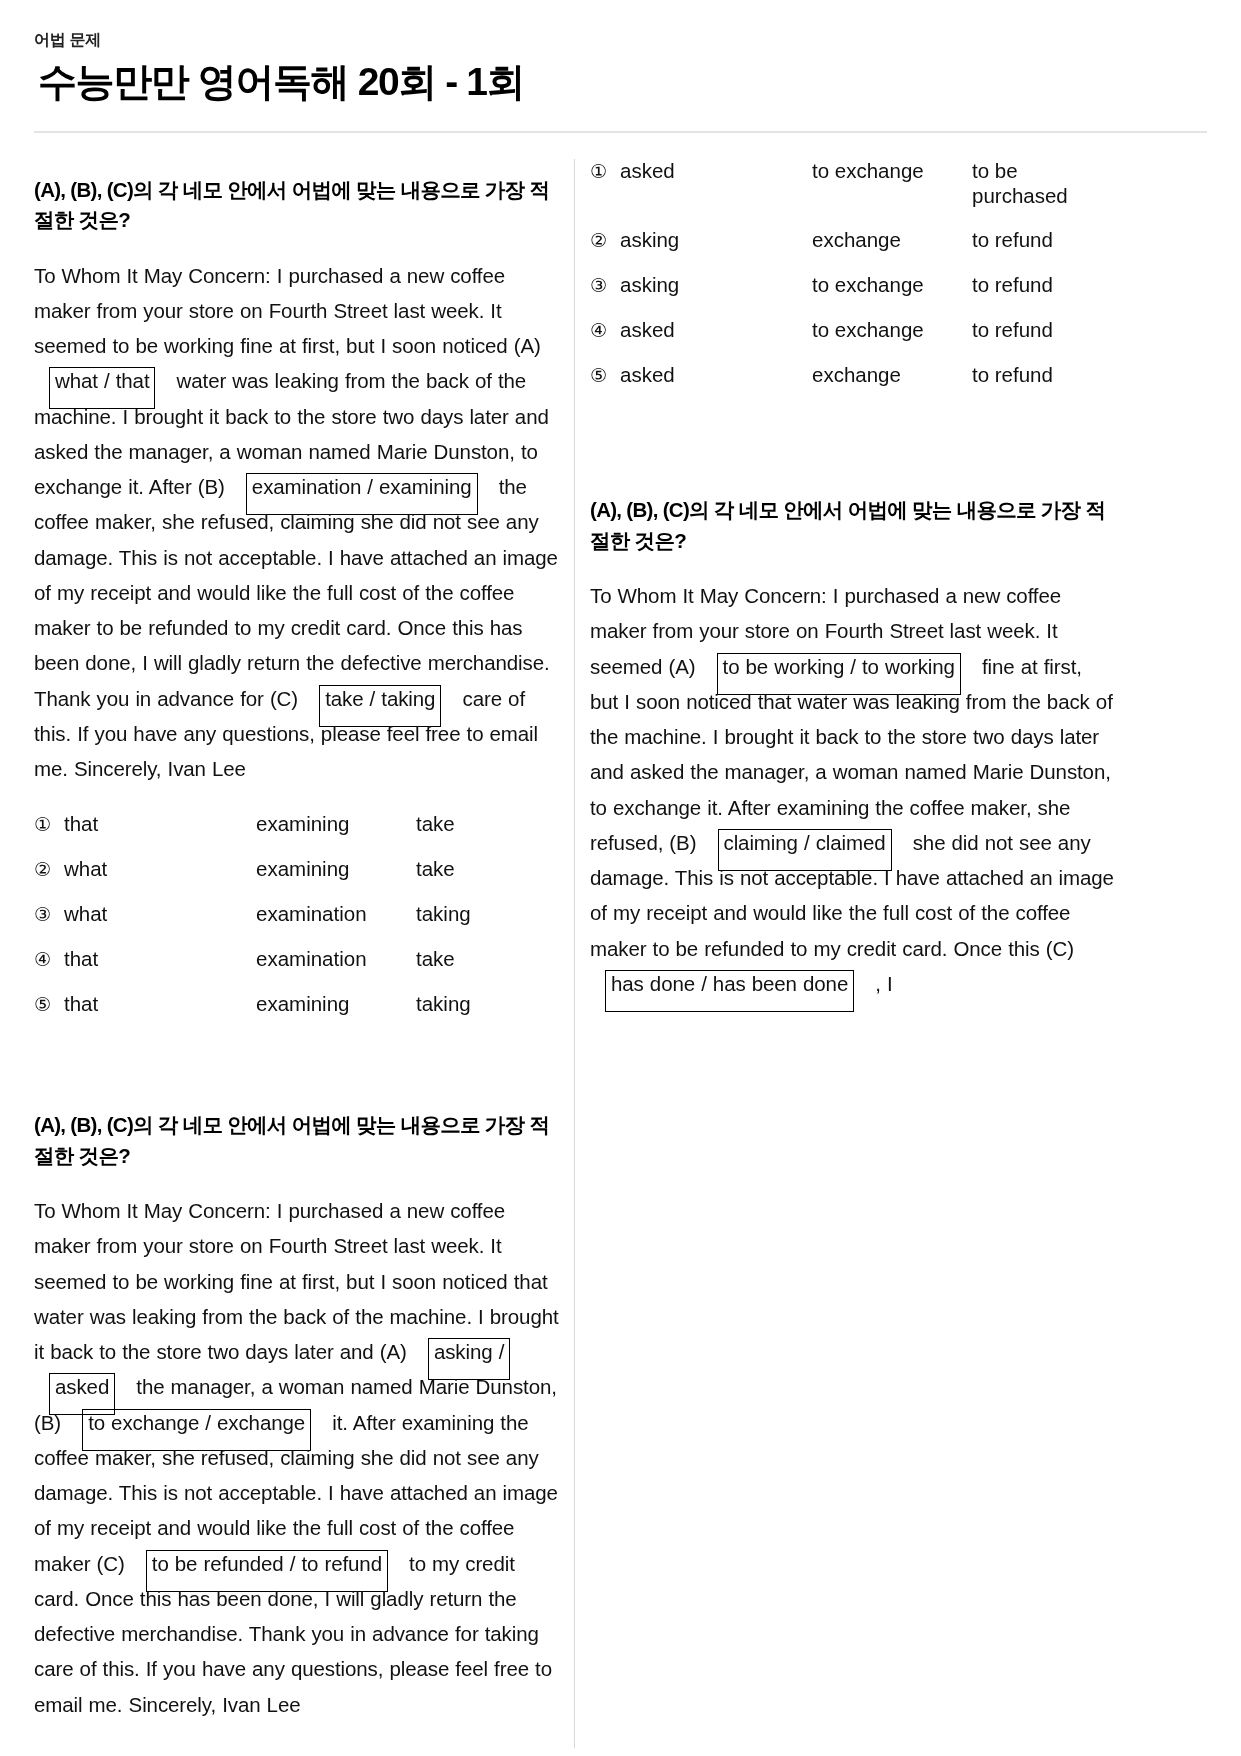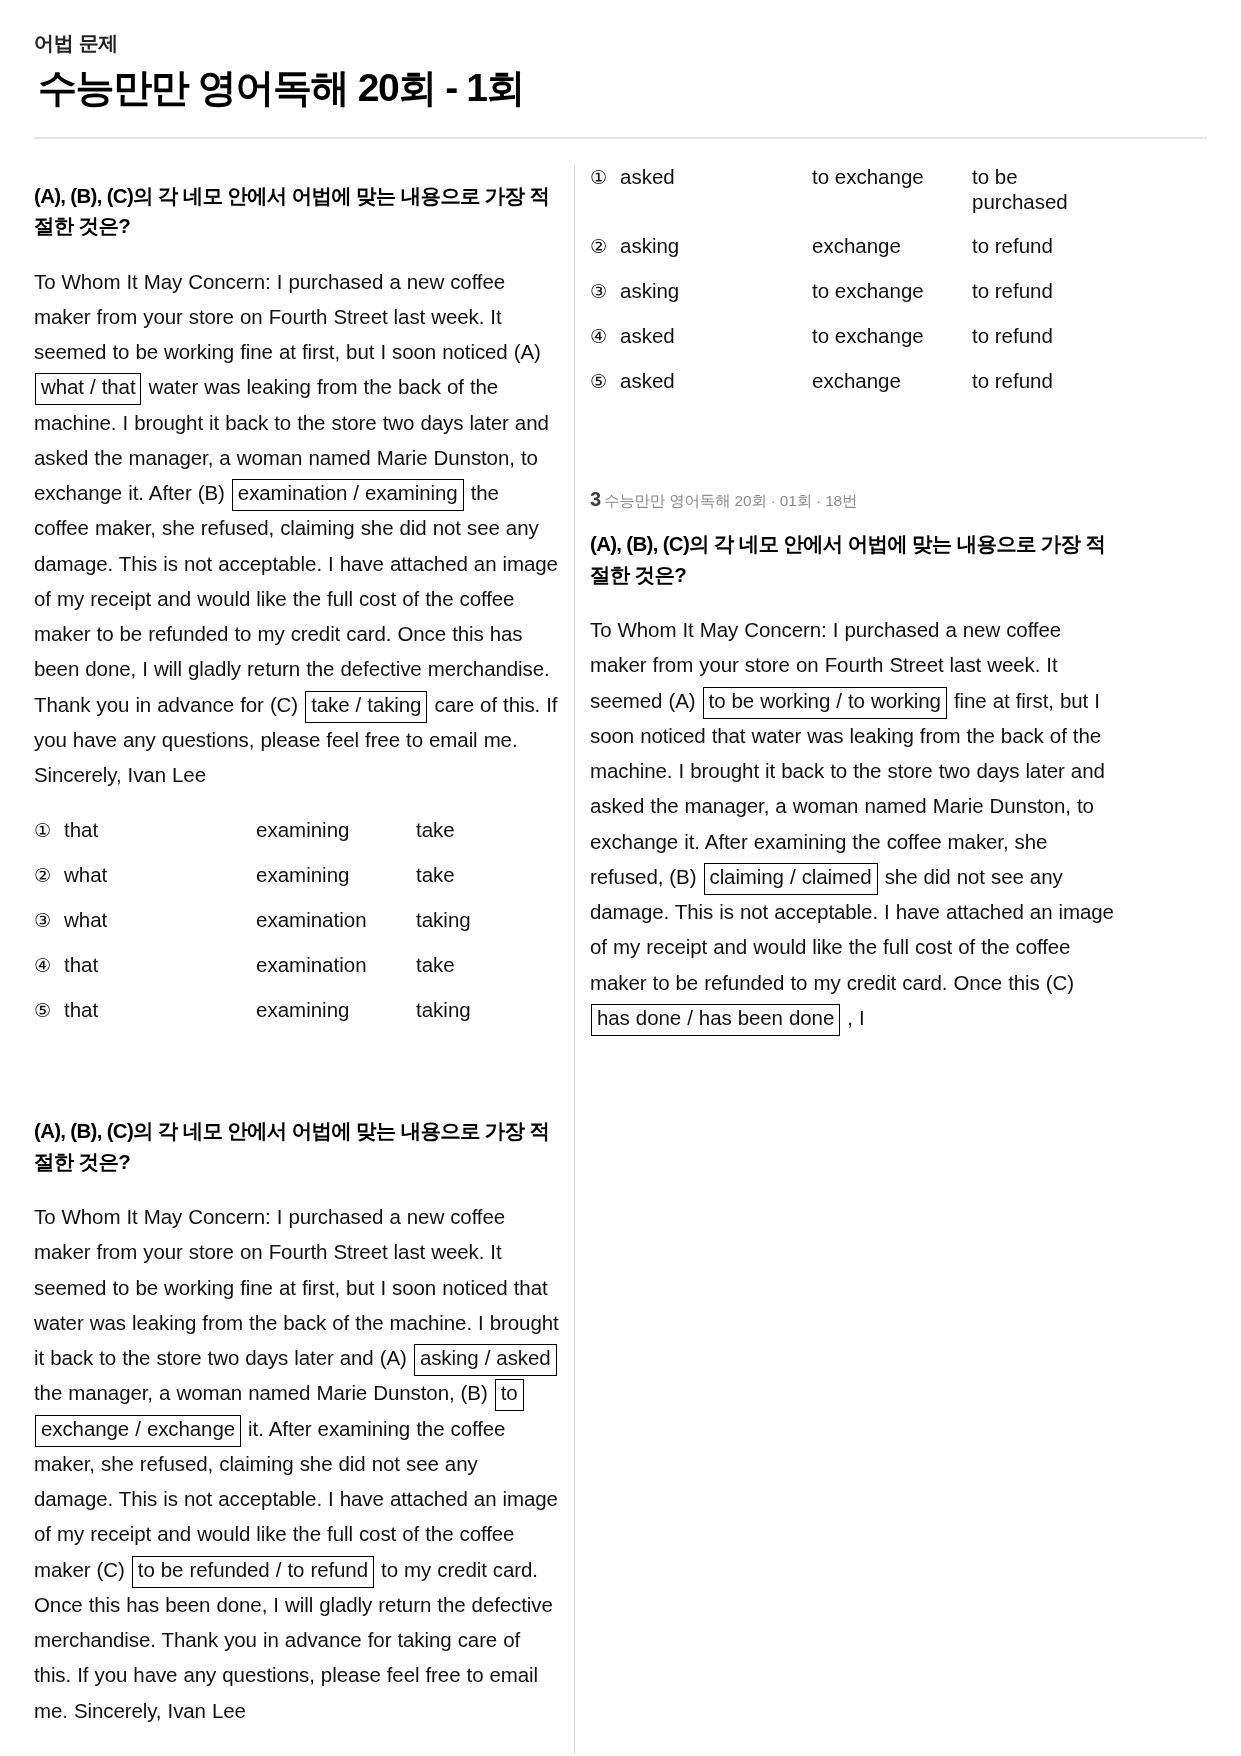--- a/index.html
+++ b/index.html
@@ -9,21 +9,21 @@
     min-height:1756px;
     background:#ffffff;
     font-family:"Liberation Sans","DejaVu Sans",sans-serif;
     color:#111111;
     -webkit-font-smoothing:antialiased;
   }
   .page { padding: 30px 34px 0 34px; }
 
   
   .kicker {
-    font-size:20px;
+    font-size:16px;
     font-weight:700;
     color:#222;
     letter-spacing:-0.3px;
     margin:0 0 8px 0;
   }
   .doc-title {
     font-size:39px;
     font-weight:700;
     letter-spacing:-1.4px;
     color:#000;
@@ -83,22 +83,22 @@
   .passage {
     font-size:20.5px;
     line-height:1.72;
     color:#111;
     margin:0 0 26px 0;
     letter-spacing:-0.1px;
     word-spacing:0.5px;
   }
   .boxed {
     border:1.6px solid #000;
-    padding:1px 5px 6px 5px;
-    margin:0 1px;
+    padding:1px 5px 16px 5px;
+    margin:0 15px;
     display:inline;
     box-decoration-break:clone;
     -webkit-box-decoration-break:clone;
     line-height:1.72;
   }
 
   
   .choices {
     margin:0 0 34px 0;
     font-size:20.5px;
@@ -218,23 +218,20 @@
             <span class="choice-a">asked</span>
             <span class="choice-b">exchange</span>
             <span class="choice-c">to refund</span>
           </div>
         </div>
       </div>
 
       <div class="spacer-md"></div>
 
       <div class="q-block">
-        <div class="q-meta">
-          <span class="q-num">3</span><span>수능만만 영어독해 20회 · 01회 · 18번</span>
-        </div>
         <div class="q-prompt">(A), (B), (C)의 각 네모 안에서 어법에 맞는 내용으로 가장 적절한 것은?</div>
         <div class="passage"><span>To Whom It May Concern: I purchased a new coffee maker from your store on Fourth Street last week. It seemed (A) </span><span class="boxed">to be working / to working</span><span> fine at first, but I soon noticed that water was leaking from the back of the machine. I brought it back to the store two days later and asked the manager, a woman named Marie Dunston, to exchange it. After examining the coffee maker, she refused, (B) </span><span class="boxed">claiming / claimed</span><span> she did not see any damage. This is not acceptable. I have attached an image of my receipt and would like the full cost of the coffee maker to be refunded to my credit card. Once this (C) </span><span class="boxed">has done / has been done</span><span> , I</span></div>
       </div>
 
     </div>
 
   </div>
 </div>
 
 </body></html>

